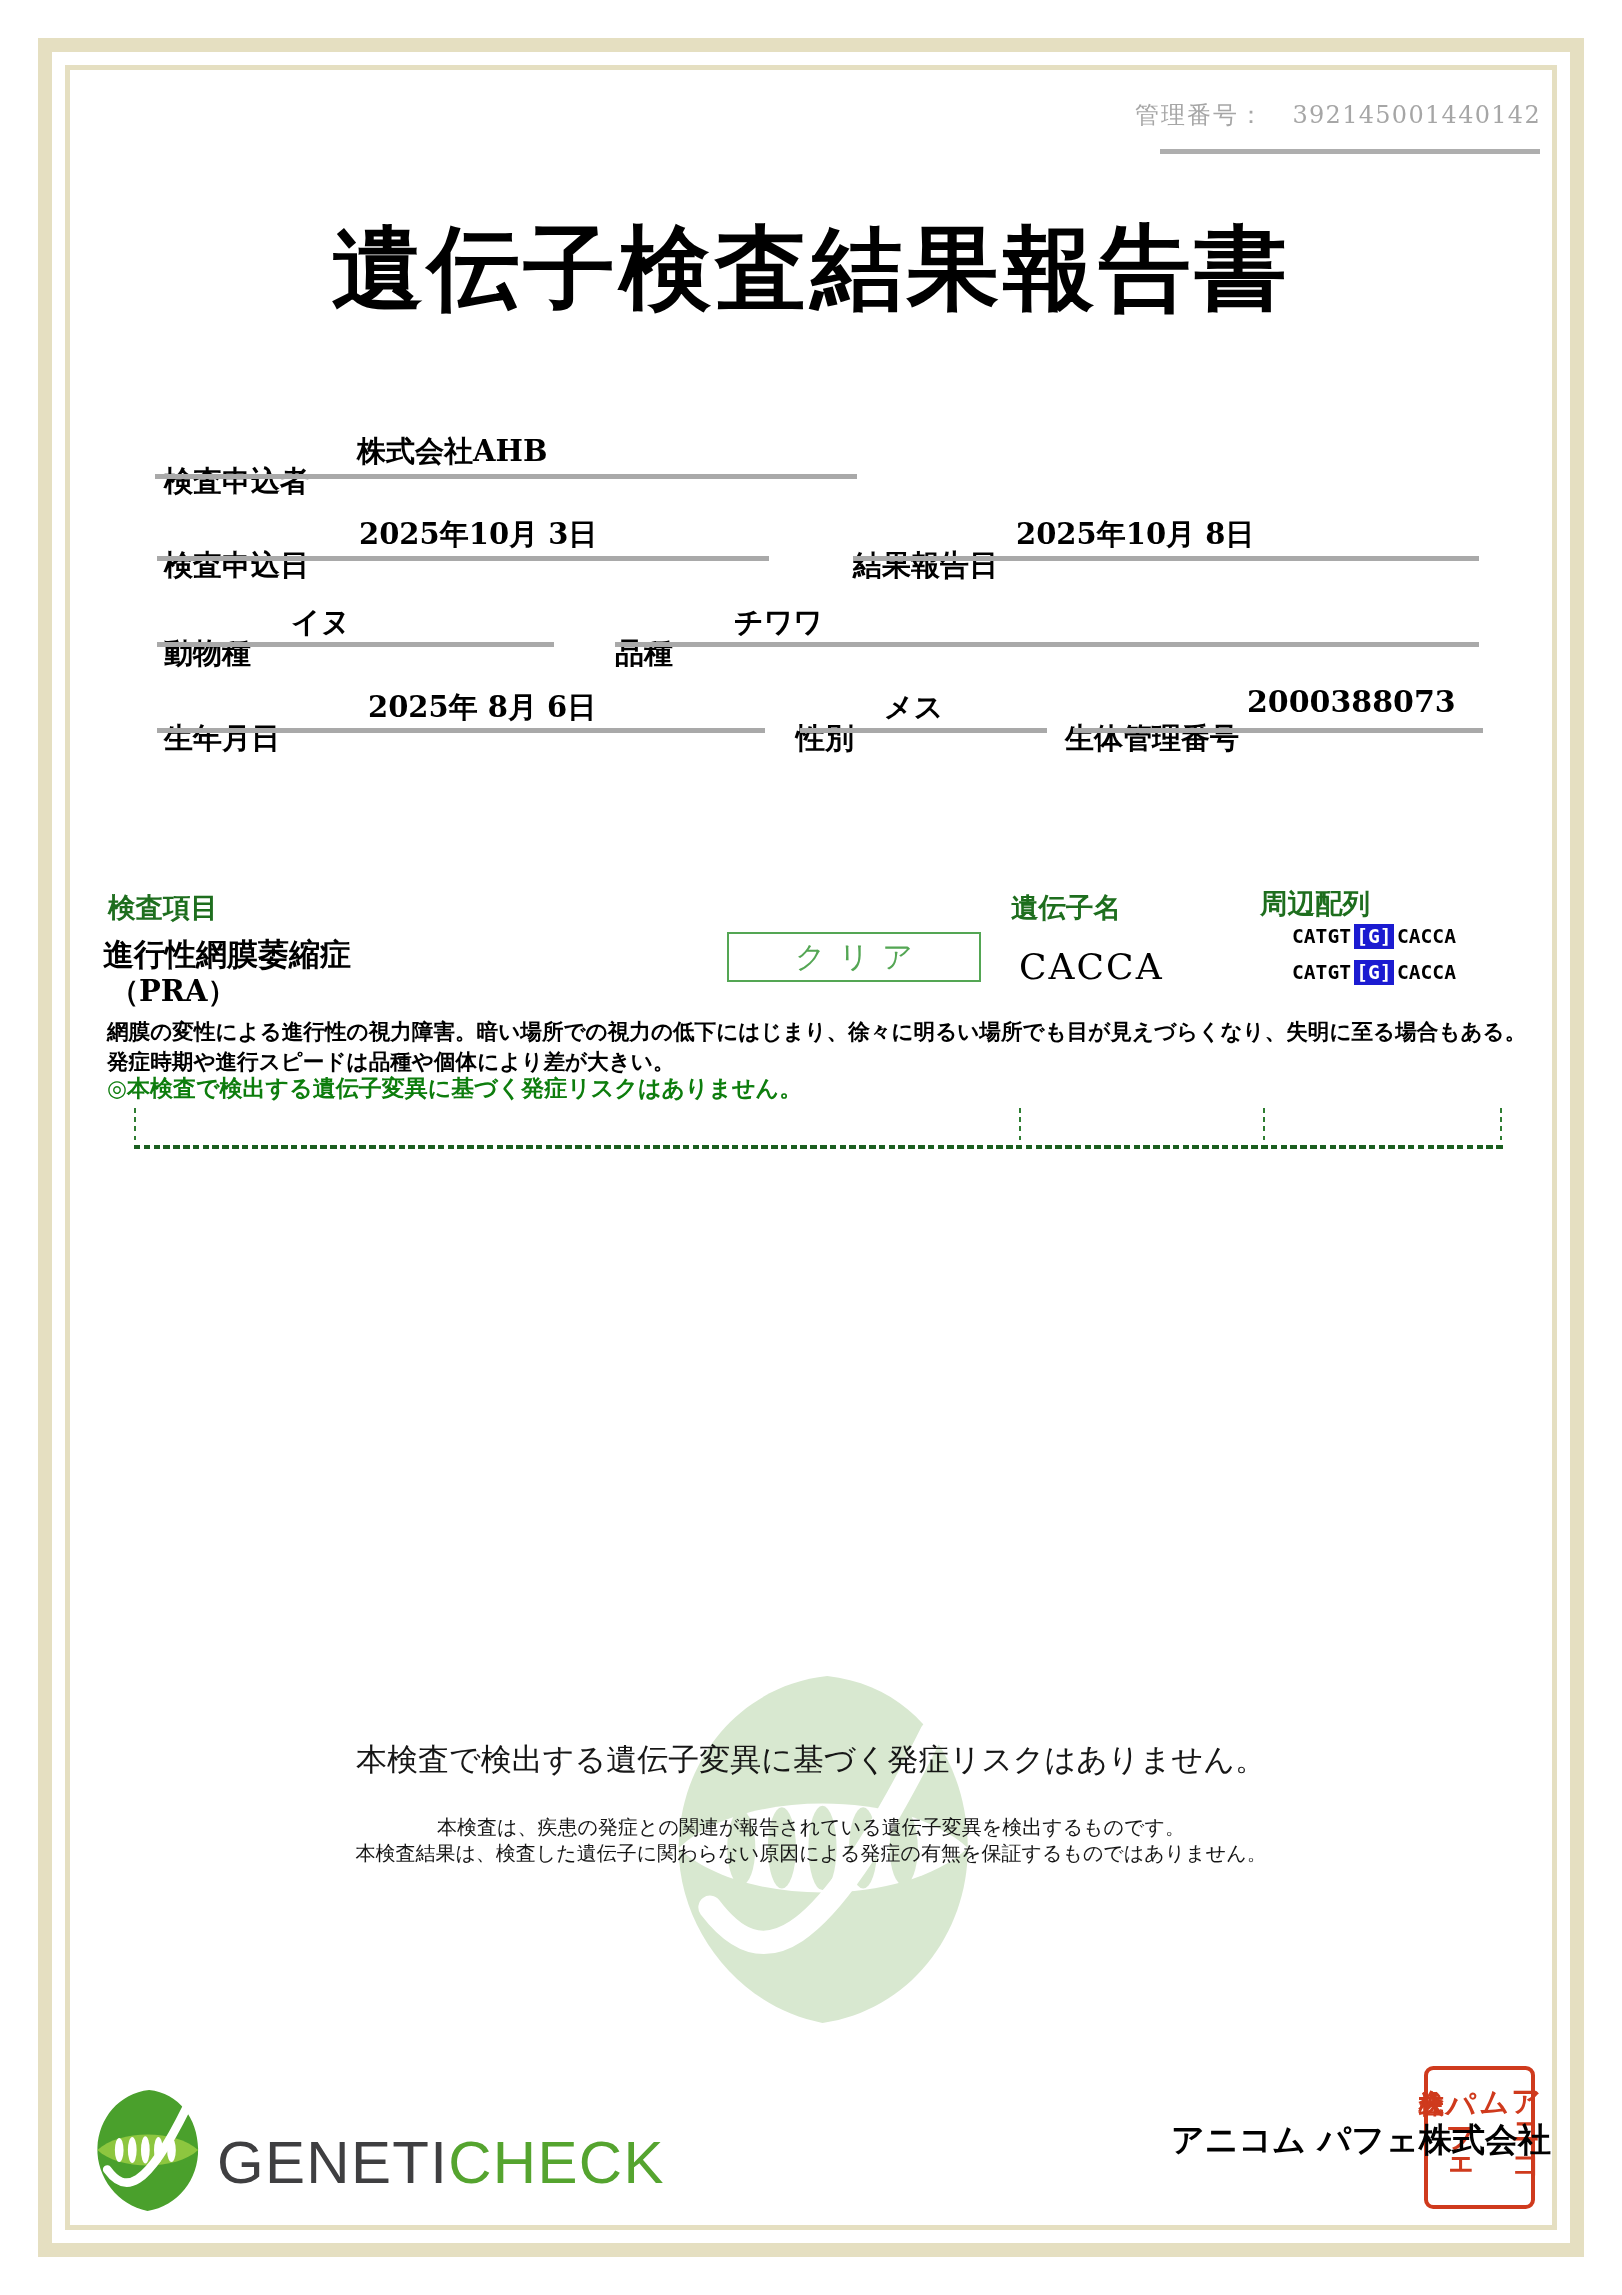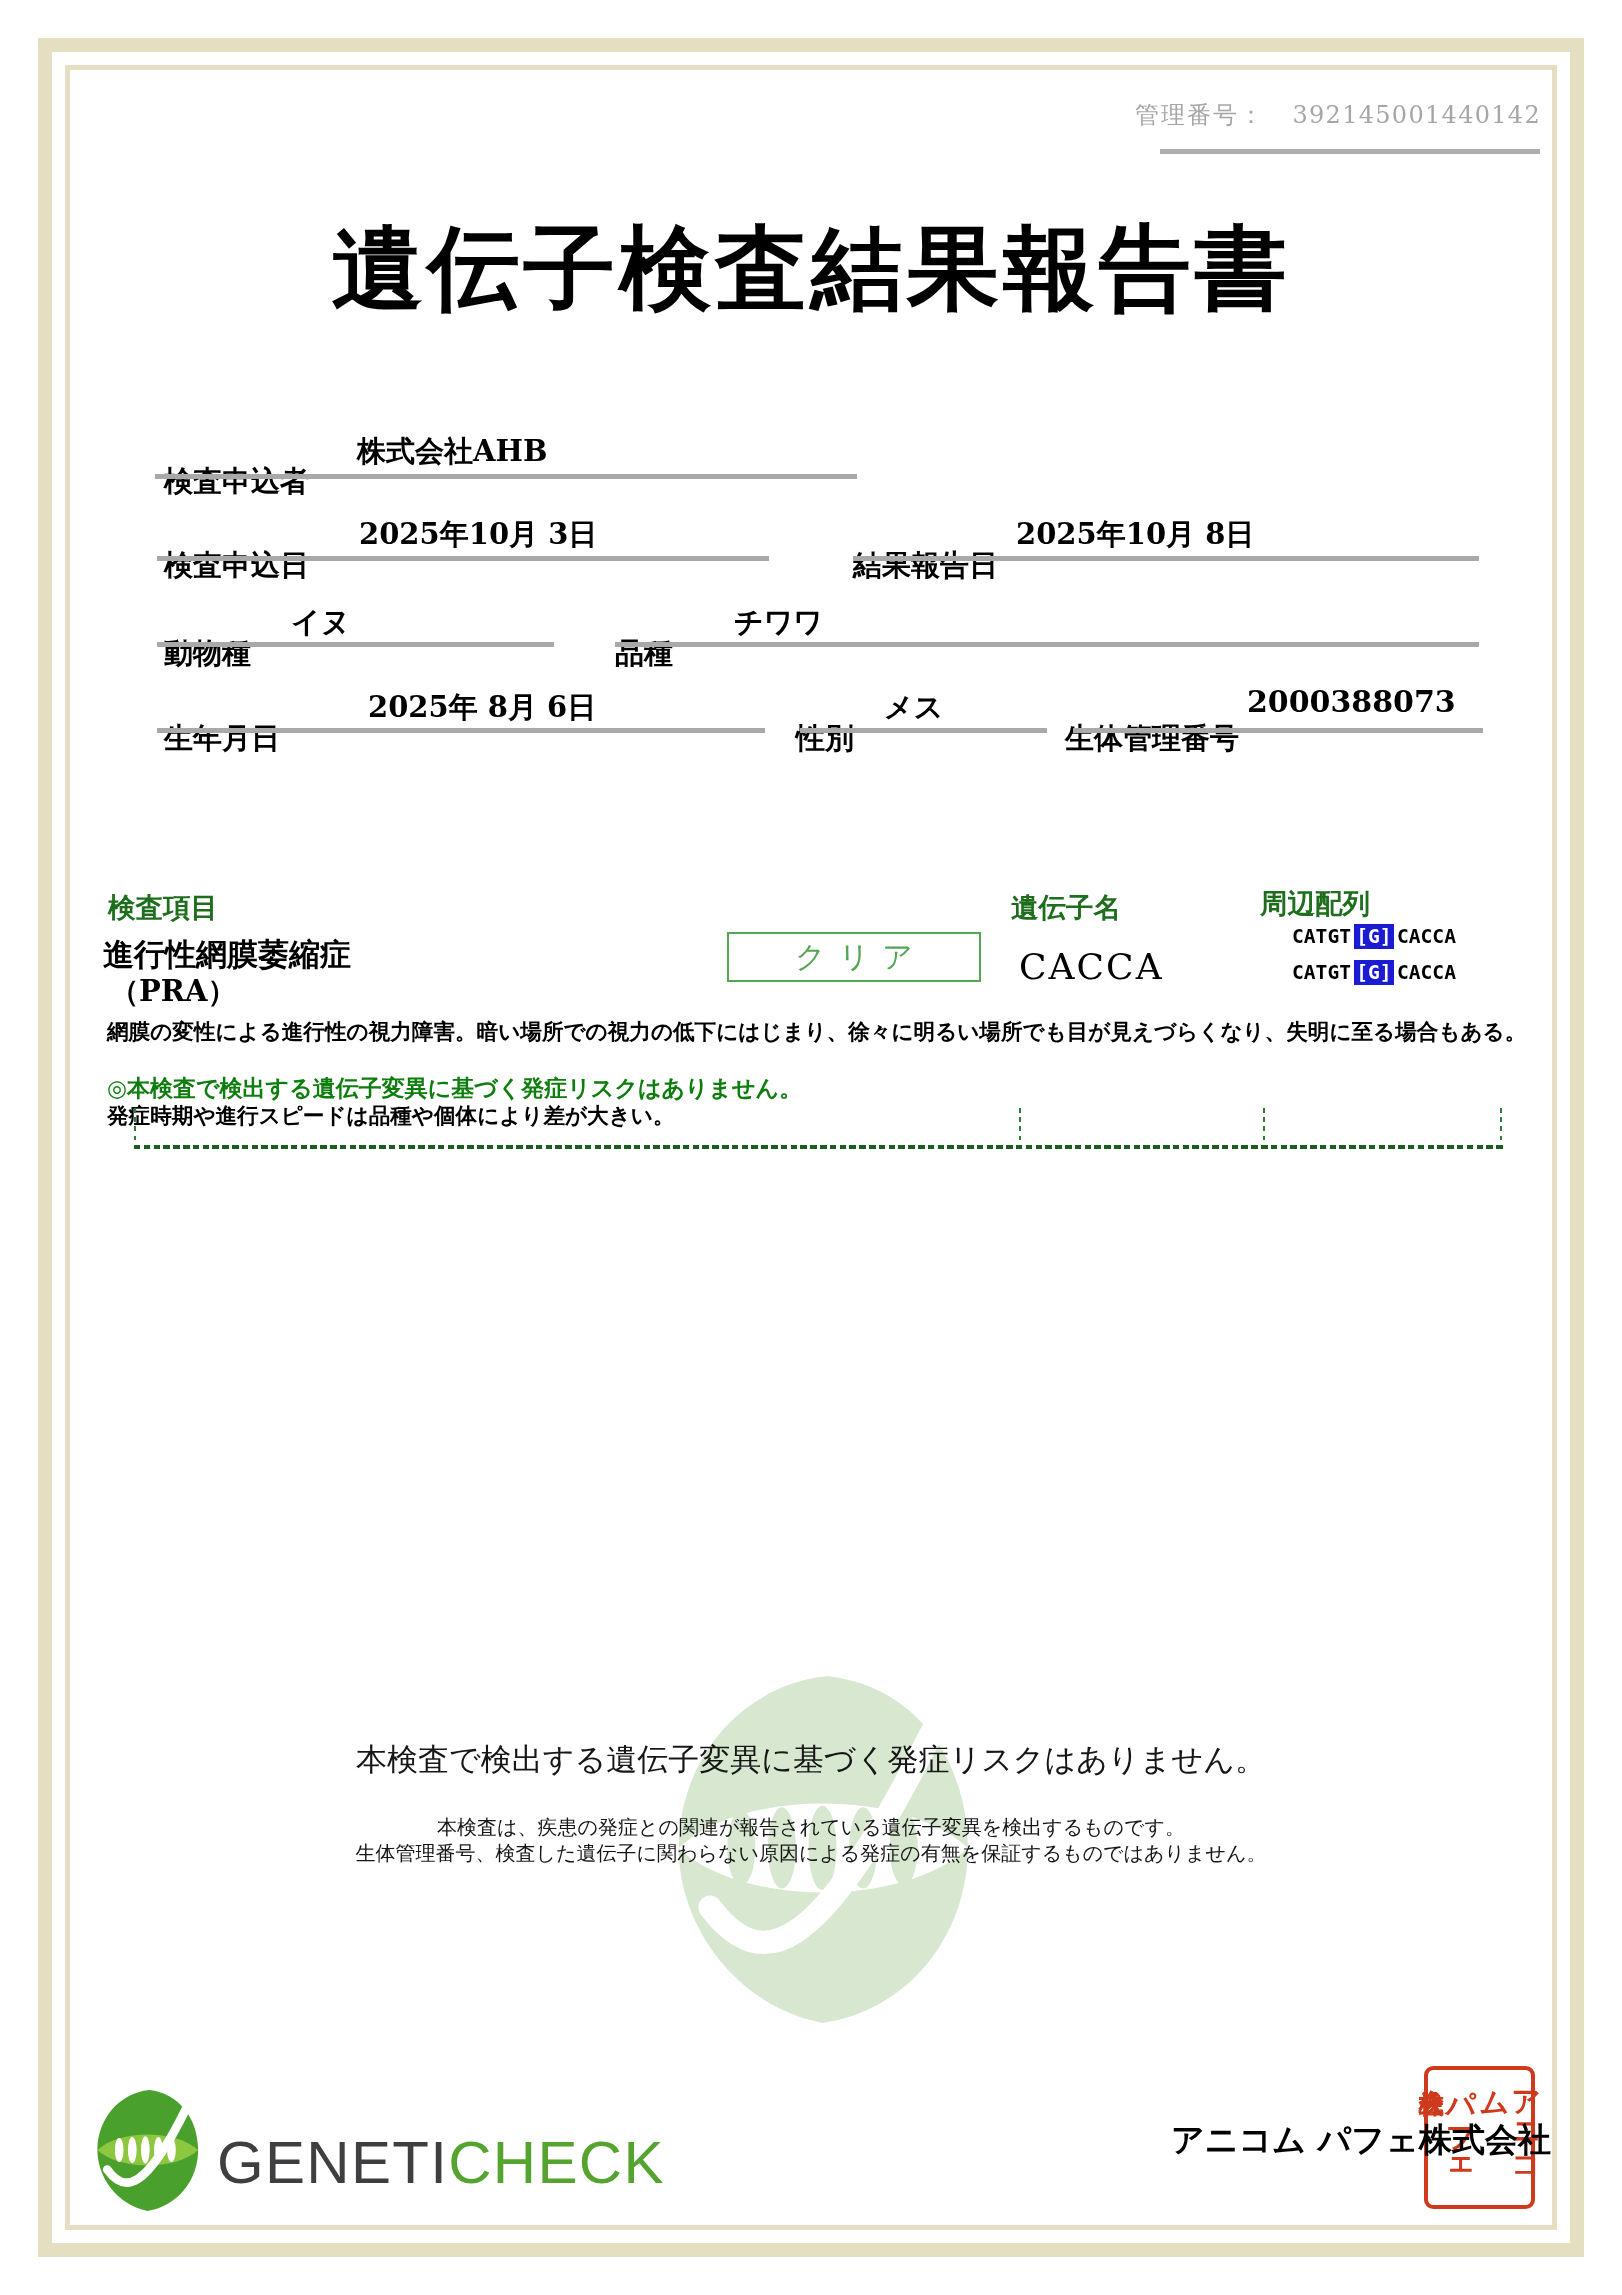--- a/index.html
+++ b/index.html
@@ -132,21 +132,21 @@
   <span class="abs" id="gene-name">CACCA</span>
 
   <div class="abs seq" style="top:925px;">
     <span>CATGT</span><span class="variant">[G]</span><span>CACCA</span>
   </div>
   <div class="abs seq" style="top:961px;">
     <span>CATGT</span><span class="variant">[G]</span><span>CACCA</span>
   </div>
 
   <div class="abs desc" style="top:1018px;">網膜の変性による進行性の視力障害。暗い場所での視力の低下にはじまり、徐々に明るい場所でも目が見えづらくなり、失明に至る場合もある。</div>
-  <div class="abs desc" style="top:1102px;">発症時期や進行スピードは品種や個体により差が大きい。</div>
+  <div class="abs desc" style="top:1048px;">発症時期や進行スピードは品種や個体により差が大きい。</div>
   <div class="abs" id="risk-note">◎本検査で検出する遺伝子変異に基づく発症リスクはありません。</div>
 
   <div class="abs" id="dash-row">
     <div class="vdash" style="left:0;"></div>
     <div class="vdash" style="left:885px;"></div>
     <div class="vdash" style="left:1129px;"></div>
     <div class="vdash" style="right:0;"></div>
   </div>
   <div class="abs" id="dash-bottom"></div>
 
@@ -156,21 +156,21 @@
     <ellipse cx="48" cy="112" rx="9" ry="24" fill="#d8e8d0"></ellipse>
     <ellipse cx="74" cy="112" rx="9" ry="26" fill="#d8e8d0"></ellipse>
     <ellipse cx="100" cy="112" rx="9" ry="27" fill="#d8e8d0"></ellipse>
     <ellipse cx="126" cy="112" rx="9" ry="26" fill="#d8e8d0"></ellipse>
     <ellipse cx="152" cy="112" rx="9" ry="24" fill="#d8e8d0"></ellipse>
     <path d="M28,150 C60,192 96,186 170,38" stroke="#ffffff" stroke-width="15" fill="none" stroke-linecap="round"></path>
   </svg>
 
   <div class="abs sum" id="sum2">本検査で検出する遺伝子変異に基づく発症リスクはありません。</div>
   <div class="abs sum" id="note1">本検査は、疾患の発症との関連が報告されている遺伝子変異を検出するものです。</div>
-  <div class="abs sum" id="note2">生体管理番号、検査した遺伝子に関わらない原因による発症の有無を保証するものではありません。</div>
+  <div class="abs sum" id="note2">本検査結果は、検査した遺伝子に関わらない原因による発症の有無を保証するものではありません。</div>
 
   <svg class="abs" id="logo-mark" viewBox="0 0 200 226" aria-hidden="true">
     <path d="M103,2 C48,8 10,54 8,108 C6,162 46,214 100,224 C156,216 194,166 193,110 C192,54 158,8 103,2 Z" fill="#4aa02c"></path>
     <path d="M8,112 C48,74 152,74 193,112 C152,150 48,150 8,112 Z" fill="#8dc63f"></path>
     <ellipse cx="48" cy="112" rx="8" ry="22" fill="#ffffff"></ellipse>
     <ellipse cx="72" cy="112" rx="8" ry="24" fill="#ffffff"></ellipse>
     <ellipse cx="96" cy="112" rx="8" ry="25" fill="#ffffff"></ellipse>
     <ellipse cx="120" cy="112" rx="8" ry="24" fill="#ffffff"></ellipse>
     <ellipse cx="144" cy="112" rx="8" ry="22" fill="#ffffff"></ellipse>
     <path d="M26,148 C58,192 96,188 172,34" stroke="#ffffff" stroke-width="16" fill="none" stroke-linecap="round"></path>

